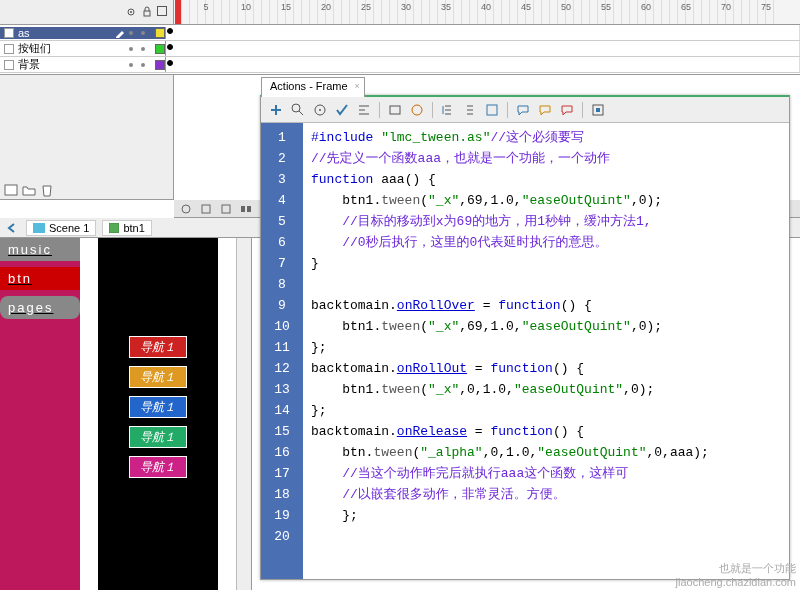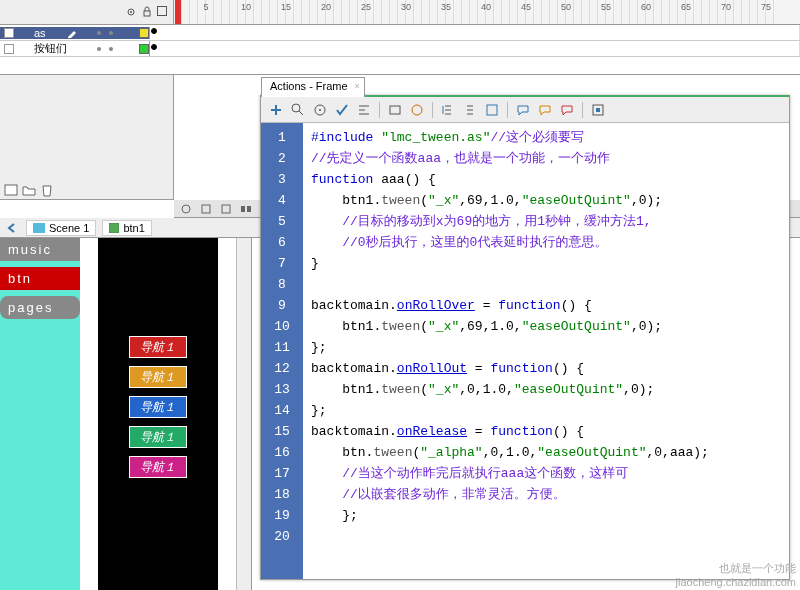--- a/index.html
+++ b/index.html
@@ -10,39 +10,39 @@
 .th-layercol { width: 174px; display: flex; align-items: center; border-right: 1px solid #999; padding-left: 6px; gap: 2px; }
 .th-icons { display: flex; gap: 4px; margin-left: auto; padding-right: 6px; }
 .th-ruler { flex: 1; display: flex; position: relative; background: #f4f4f4; }
 .ruler-frame { width: 8px; height: 100%; border-right: 1px solid #ddd; position: relative; }
 .ruler-num { position: absolute; top: 2px; font-size: 9px; color: #666; transform: translateX(-50%); }
 .playhead { position: absolute; left: 1px; top: 0; width: 7px; height: 100%; background: #e03030; }
 
 
 .layers { position: absolute; top: 25px; left: 0; width: 800px; height: 50px; background: #fff; border-bottom: 1px solid #999; }
 .layer-row { display: flex; height: 16px; border-bottom: 1px solid #ccc; align-items: center; }
-.layer-namecell { width: 150px; display: flex; align-items: center; gap: 20px; padding-left: 4px; border-right: 1px solid #999; }
+.layer-namecell { width: 166px; display: flex; align-items: center; gap: 4px; padding-left: 4px; border-right: 1px solid #999; }
 .layer-namecell.sel { background: #475f95; color: #fff; }
 .layer-page { width: 10px; height: 10px; border: 1px solid #999; background: #fff; }
 .layer-name { flex: 1; }
 .layer-dots { display: flex; gap: 8px; margin-right: 6px; }
 .dot { width: 4px; height: 4px; border-radius: 50%; background: #888; }
 .swatch { width: 10px; height: 10px; border: 1px solid #666; }
 .frames { flex: 1; background: #fff; position: relative; height: 100%; border-right: 1px solid #ddd; }
 .kf { position: absolute; top: 3px; width: 6px; height: 6px; border-radius: 50%; background: #000; border: 1px solid #000; }
 .lf-left { position: absolute; top: 75px; left: 0; width: 174px; height: 125px; background: #eee; border-right: 1px solid #999; border-bottom: 1px solid #999;}
 .lf-btns { position:absolute; bottom:2px; left:4px; display:flex; gap:4px;}
 .lf-right { position:absolute; top:200px; left:174px; width:626px; height:18px; background:#e4e4e4; display:flex; align-items:center; gap:8px; padding:0 6px; border-bottom:1px solid #999;}
 
 
 .breadcrumb { position: absolute; top: 218px; left: 0; width: 800px; height: 20px; background: #eee; border-bottom: 1px solid #999; display: flex; align-items: center; padding: 0 6px; gap: 6px; }
 .crumb { background:#fff; border:1px solid #ccc; padding:1px 6px; display:flex; align-items:center; gap:4px;}
 
 
-.lib { position: absolute; top: 238px; left: 0; width: 80px; bottom: 0; background: #5eead4; }
+.lib { position: absolute; top: 238px; left: 0; width: 80px; bottom: 0; background: #be185d; text-decoration: underline; }
 .lib-label { display:block; padding:4px 8px; color:#fff; letter-spacing:2px; font-size:13px; font-family: Verdana, sans-serif; margin-bottom:6px;}
 .lib-music { background:#888;} .lib-btn { background:#c00;} .lib-pages { background:#888;border-radius:8px;}
 
 
 .stage { position:absolute; top:238px; left:80px; width:172px; bottom:0; background:#fff; border-right:1px solid #999;}
 .stage-sb { position:absolute; top:0; right:0; width:15px; height:100%; background:#eee; border-left:1px solid #bbb;}
 .stage-canvas { position:absolute; top:0; left:18px; width:120px; height:100%; background:#000;font-style:italic;}
 .navbtn { display:block; margin:8px auto 0; width:58px; height:22px; border:1px solid #fff; color:#fff; font-size:12px; text-align:center; line-height:20px; font-family: Arial, sans-serif;}
 
 
@@ -208,20 +208,34 @@
     </div>
     <div class="layer-row">
       <div class="layer-namecell">
         <span class="layer-page"></span>
         <span class="layer-name">按钮们</span>
         <span class="layer-dots">
           <span class="dot"></span>
           <span class="dot"></span>
         </span>
         <span class="swatch" style="background:#33cc33"></span>
+      </div>
+      <div class="frames">
+        <span class="kf" style="left:1px"></span>
+      </div>
+    </div>
+    <div class="layer-row">
+      <div class="layer-namecell">
+        <span class="layer-page"></span>
+        <span class="layer-name">背景</span>
+        <span class="layer-dots">
+          <span class="dot"></span>
+          <span class="dot"></span>
+        </span>
+        <span class="swatch" style="background:#8833cc"></span>
       </div>
       <div class="frames">
         <span class="kf" style="left:1px"></span>
       </div>
     </div>
   </div>
 <div class="lf-left">
   <div class="lf-btns">
     <svg width="14" height="14">
         <rect width="12" height="10" x="1" y="2" fill="#fff" stroke="#666"></rect>

